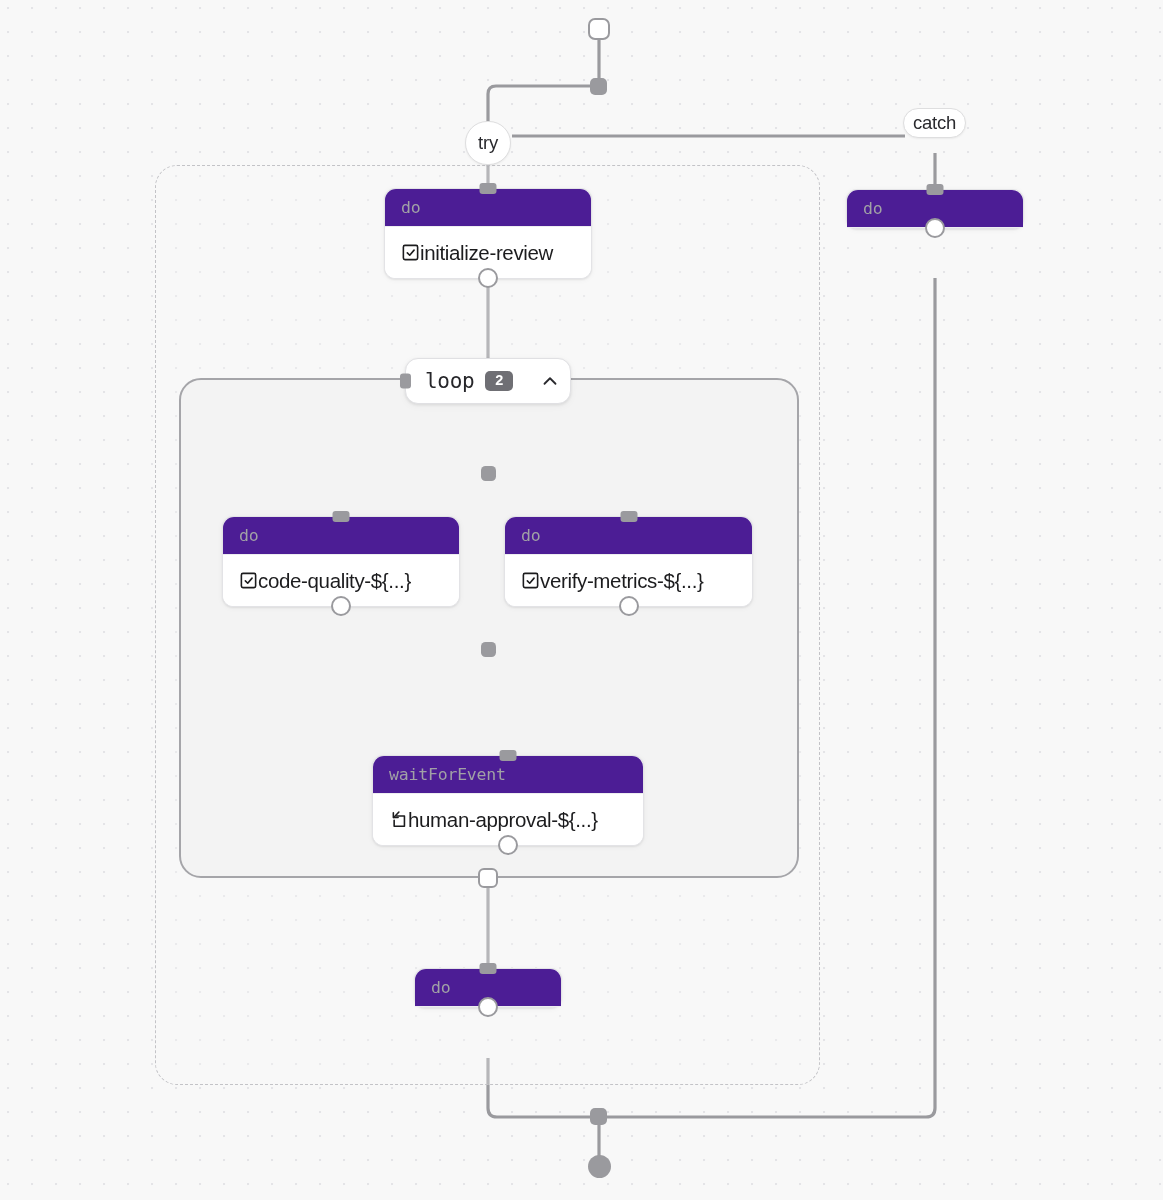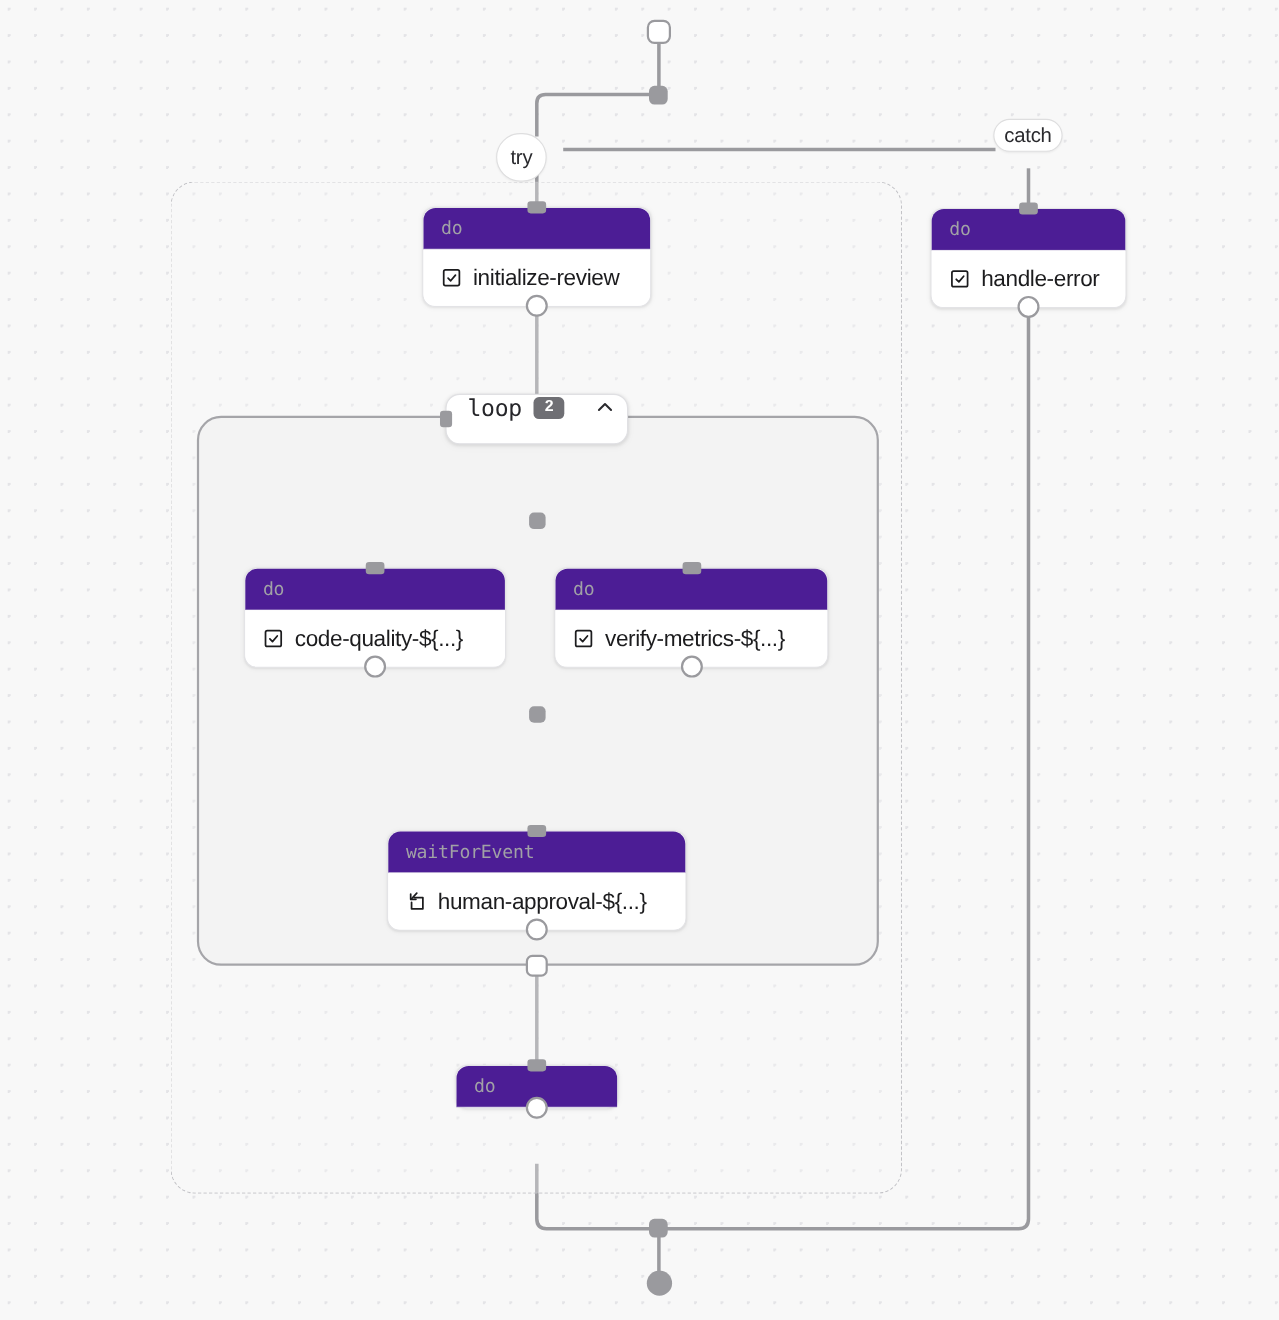--- a/index.html
+++ b/index.html
@@ -75,21 +75,20 @@
     color: #a1a1a6;
     border-bottom: 1.2px solid #ededf0;
     background: #4c1d95;
     border-radius: 11px 11px 0 0;
     letter-spacing: -0.2px;
     white-space: nowrap;
   }
   .node-body {
     display: flex;
     align-items: center;
-    gap: 10px;
     padding: 0 16px;
     height: 51px;
     background: #ffffff;
     border-radius: 0 0 11px 11px;
   }
   .node-label {
     font-family: "Liberation Sans", sans-serif;
     font-size: 20.5px;
     color: #1c1c1e;
     white-space: nowrap;
@@ -144,21 +143,21 @@
   }
 
   
   .loop-node {
     position: absolute;
     background: #ffffff;
     border: 1.4px solid #e0e0e3;
     border-radius: 13px;
     box-shadow: 0 1px 3px rgba(0,0,0,0.09), 0 2px 9px rgba(0,0,0,0.04);
     display: flex;
-    align-items: flex-start;
+    align-items: center;
     box-sizing: border-box;
     height: 46px;
   }
   .loop-main {
     display: flex;
     align-items: center;
     gap: 11px;
     padding: 0 15px 0 19px;
   }
   .loop-text {
@@ -286,21 +285,21 @@
   <div class="container-dashed" style="left:155px; top:165px; width:665px; height:920px;"></div>
 
   <div class="container-loop" style="left:179px; top:378px; width:620px; height:500px;"></div>
 
   <div class="start-marker" style="left:588px; top:18px;"></div>
   <div class="dot-marker" style="left:590px; top:78px;"></div>
 
   <div class="dot-marker" style="left:590px; top:1108px;"></div>
   <div class="end-marker" style="left:588px; top:1155px;"></div>
 
-  <div class="pill" style="left:451px; top:121px; width:46px; height:44px;">
+  <div class="pill" style="left:465px; top:121px; width:46px; height:44px;">
     <span>try</span>
   </div>
 
   <div class="pill" style="left:903px; top:108px; width:63px; height:30px;">
     <span>catch</span>
   </div>
 
   <div class="node-card" style="left:384px; top:188px; width:208px;">
     <div class="handle-target"></div>
     <div class="node-head">do</div>
@@ -310,27 +309,20 @@
         <path d="M8 12.5 L11 15.5 L16.5 9"></path>
       </svg>
       <span class="node-label">initialize-review</span>
     </div>
     <div class="handle-source"></div>
   </div>
 
   <div class="node-card" style="left:846px; top:189px; width:178px;">
     <div class="handle-target"></div>
     <div class="node-head">do</div>
-    <div class="node-body">
-      <svg class="node-icon" viewBox="0 0 24 24" fill="none" stroke="#1c1c1e" stroke-width="2" stroke-linecap="round" stroke-linejoin="round">
-        <rect x="3" y="3" width="18" height="18" rx="2"></rect>
-        <path d="M8 12.5 L11 15.5 L16.5 9"></path>
-      </svg>
-      <span class="node-label">handle-error</span>
-    </div>
     <div class="handle-source"></div>
   </div>
 
   <div class="loop-node" style="left:405px; top:358px; width:166px;">
     <div class="loop-handle-left"></div>
     <div class="loop-main">
       <span class="loop-text">loop</span>
       <span class="loop-badge">2</span>
     </div>
     <div class="loop-sep"></div>
@@ -363,21 +355,21 @@
     <div class="node-body">
       <svg class="node-icon" viewBox="0 0 24 24" fill="none" stroke="#1c1c1e" stroke-width="2" stroke-linecap="round" stroke-linejoin="round">
         <rect x="3" y="3" width="18" height="18" rx="2"></rect>
         <path d="M8 12.5 L11 15.5 L16.5 9"></path>
       </svg>
       <span class="node-label">verify-metrics-${...}</span>
     </div>
     <div class="handle-source"></div>
   </div>
 
-  <div class="node-card" style="left:352px; top:755px; width:272px;">
+  <div class="node-card" style="left:372px; top:755px; width:272px;">
     <div class="handle-target"></div>
     <div class="node-head">waitForEvent</div>
     <div class="node-body">
       <svg class="node-icon" viewBox="0 0 24 24" fill="none" stroke="#1c1c1e" stroke-width="2" stroke-linecap="round" stroke-linejoin="round">
         <path d="M5.5 3.5 L5.5 9.5 L11.5 9.5"></path>
         <path d="M12.5 2.5 L6 9.5"></path>
         <path d="M9.5 7.5 L19.5 7.5 L19.5 20.5 L6.5 20.5 L6.5 13"></path>
       </svg>
       <span class="node-label">human-approval-${...}</span>
     </div>

